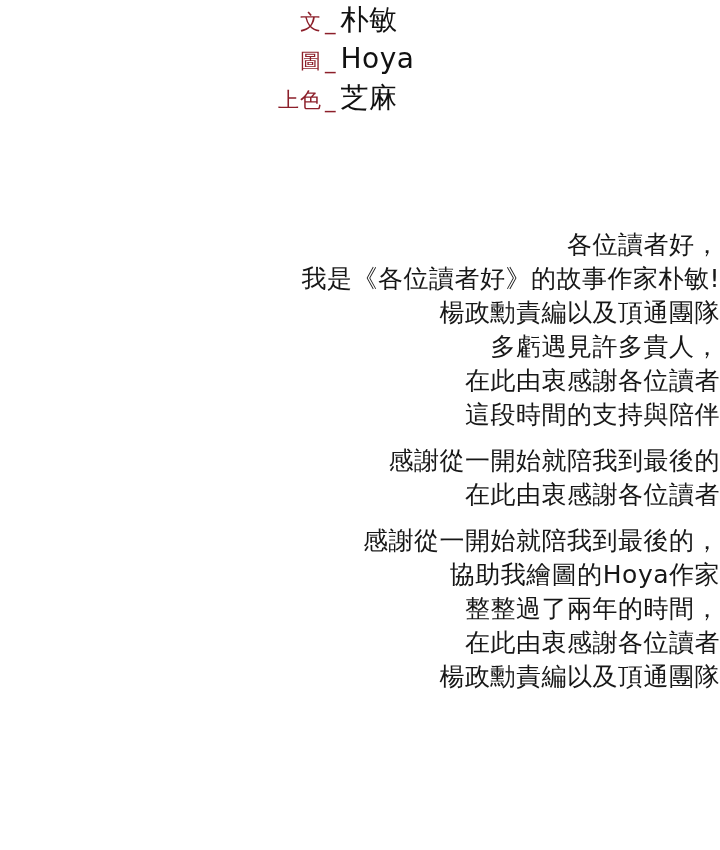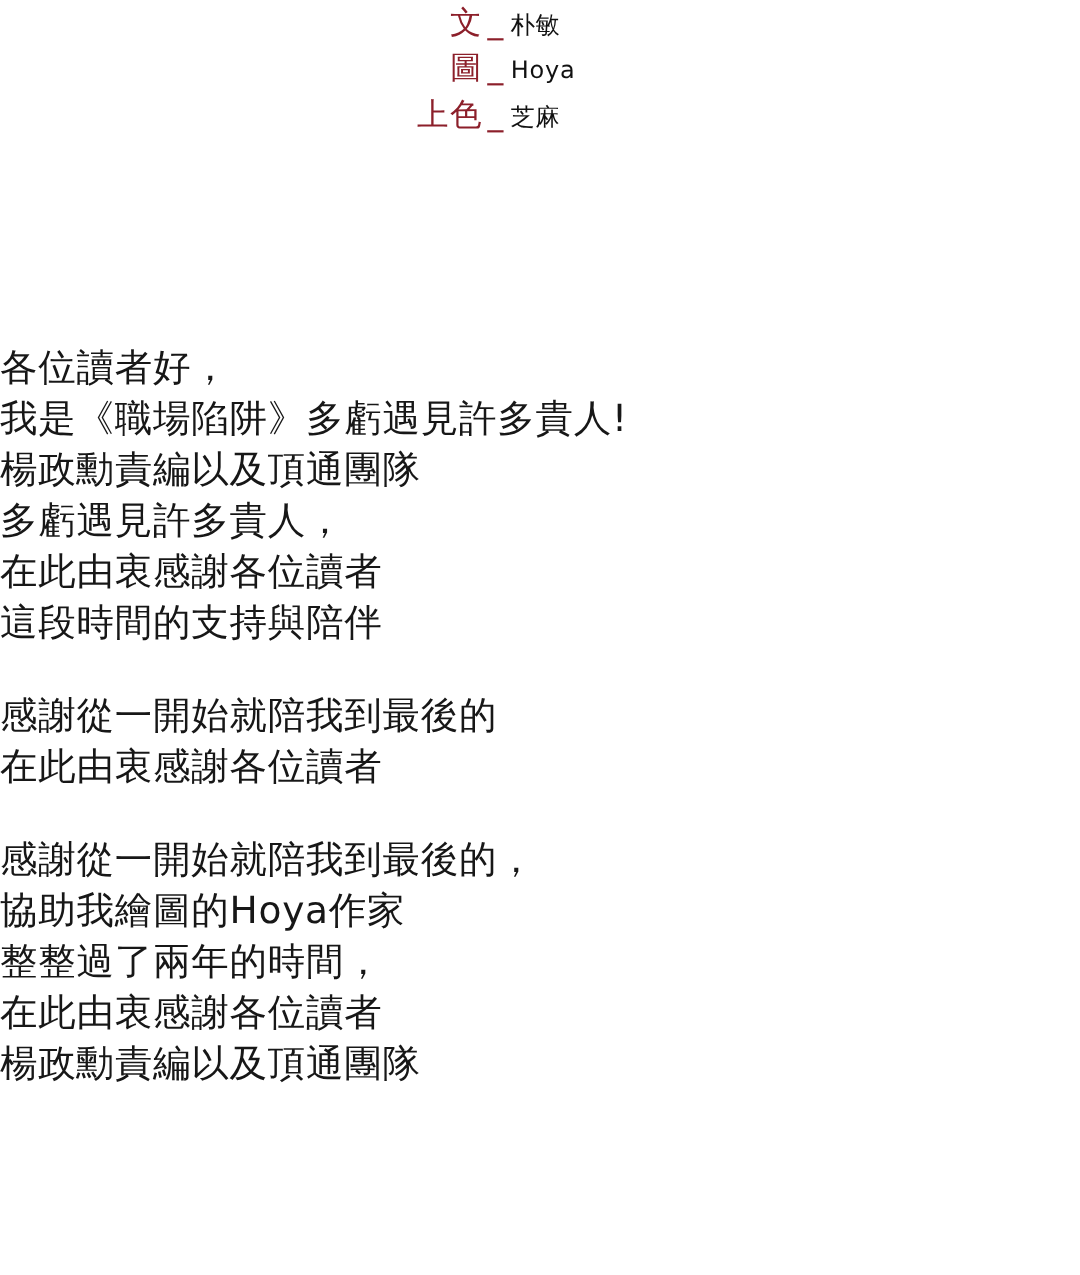--- a/index.html
+++ b/index.html
@@ -43,38 +43,38 @@
     display: inline-block;
     letter-spacing: 1px;
   }
   .credit-sep {
     color: #8c1f2a;
     font-size: 21px;
     padding: 0 5px 0 3px;
   }
   .credit-value {
     color: #111111;
-    font-size: 16px;
+    font-size: 28px;
     letter-spacing: 0.5px;
   }
 
   
   .letter {
     position: absolute;
     top: 228px;
     left: 0;
     width: 720px;
-    text-align: left;
+    text-align: right;
   }
   .para {
     margin: 0;
     padding: 0;
   }
   .para + .para {
-    margin-top: 28px;
+    margin-top: 12px;
   }
   .line {
     font-size: 25px;
     line-height: 34px;
     color: #171717;
     letter-spacing: 0.5px;
     white-space: nowrap;
   }
 </style>
 </head>
@@ -99,21 +99,21 @@
     <span class="credit-sep">_</span>
     <span class="credit-value">芝麻</span>
   </div>
 
 </div>
 
 <div class="letter">
 
   <div class="para">
     <div class="line">各位讀者好，</div>
-    <div class="line">我是《職場陷阱》多虧遇見許多貴人!</div>
+    <div class="line">我是《各位讀者好》的故事作家朴敏!</div>
     <div class="line">楊政勳責編以及頂通團隊</div>
     <div class="line">多虧遇見許多貴人，</div>
     <div class="line">在此由衷感謝各位讀者</div>
     <div class="line">這段時間的支持與陪伴</div>
   </div>
 
   <div class="para">
     <div class="line">感謝從一開始就陪我到最後的</div>
     <div class="line">在此由衷感謝各位讀者</div>
   </div>

